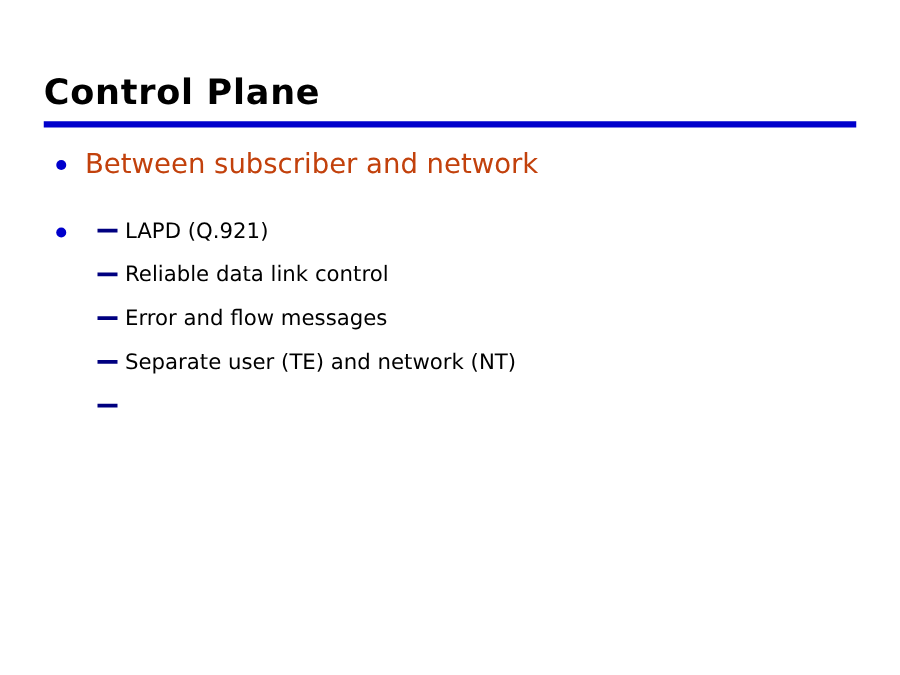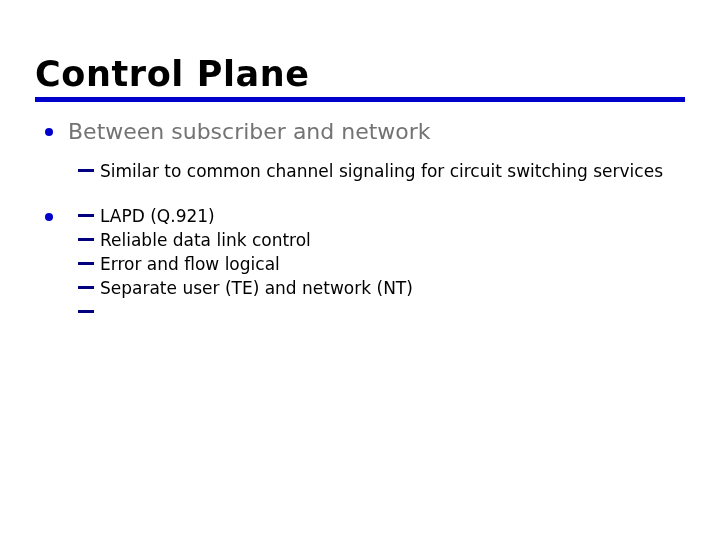--- a/index.html
+++ b/index.html
@@ -23,21 +23,21 @@
   
   .title-block {
     position: absolute;
     left: 35px;
     top: 54px;
     width: 650px;
   }
   .slide-title {
     font-family: "DejaVu Sans", sans-serif;
     font-weight: bold;
-    font-size: 35px;
+    font-size: 28px;
     line-height: 40px;
     color: #000000;
     letter-spacing: 0.6px;
     white-space: nowrap;
   }
   .title-rule {
     position: absolute;
     left: 35px;
     top: 97px;
     width: 650px;
@@ -51,21 +51,21 @@
     left: 35px;
     top: 112px;
     width: 660px;
   }
 
   .lvl1 {
     position: relative;
     padding-left: 33px;
     font-size: 22px;
     line-height: 40px;
-    color: #737373;
+    color: #c2410c;
   }
   .lvl1 .bullet-dot {
     position: absolute;
     left: 10px;
     top: 16px;
     width: 8px;
     height: 8px;
     border-radius: 50%;
     background: #0000cc;
   }
@@ -81,65 +81,61 @@
   .lvl2 .bullet-dash {
     position: absolute;
     left: 43px;
     top: 10px;
     width: 16px;
     height: 3px;
     background: #000080;
   }
 
   .gap-after-sub { height: 14px; }
-  .lvl2-row { }
+  .lvl2-row { margin-top: 11px; }
   .lvl2-row.first { margin-top: 7px; }
 </style>
 </head>
 <body>
 
 <div class="slide">
 
   <div class="title-block">
     <div class="slide-title">Control Plane</div>
   </div>
   <div class="title-rule"></div>
 
   <div class="body-block">
 
     <div class="lvl1">
       <span class="bullet-dot"></span>
       <span>Between subscriber and network</span>
     </div>
 
 
-    <div class="lvl2 lvl2-row first">
-      <span class="bullet-dash"></span>
-      <span>Similar to common channel signaling for circuit switching services</span>
-    </div>
 
     <div class="gap-after-sub"></div>
 
     <div class="lvl1">
       <span class="bullet-dot"></span>
     </div>
 
     <div class="lvl2 lvl2-row first">
       <span class="bullet-dash"></span>
       <span>LAPD (Q.921)</span>
     </div>
 
     <div class="lvl2 lvl2-row">
       <span class="bullet-dash"></span>
       <span>Reliable data link control</span>
     </div>
 
     <div class="lvl2 lvl2-row">
       <span class="bullet-dash"></span>
-      <span>Error and flow logical</span>
+      <span>Error and flow messages</span>
     </div>
 
     <div class="lvl2 lvl2-row">
       <span class="bullet-dash"></span>
       <span>Separate user (TE) and network (NT)</span>
     </div>
 
     <div class="lvl2 lvl2-row">
       <span class="bullet-dash"></span>
     </div>

